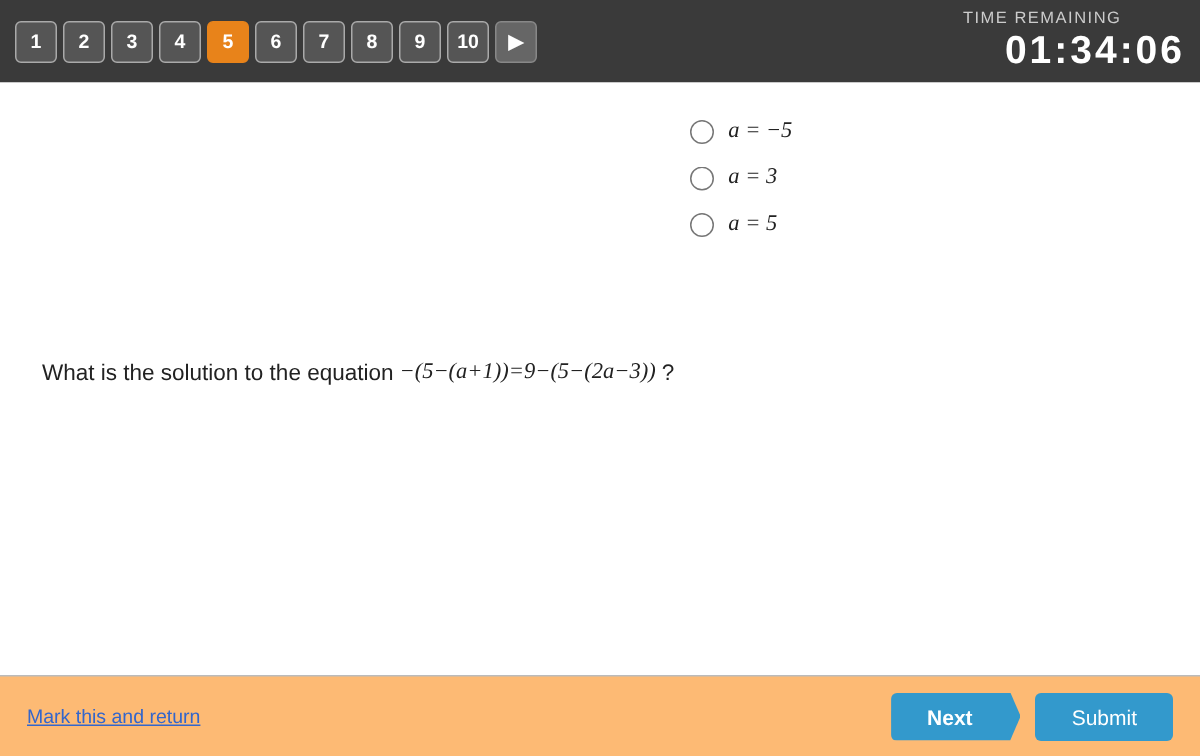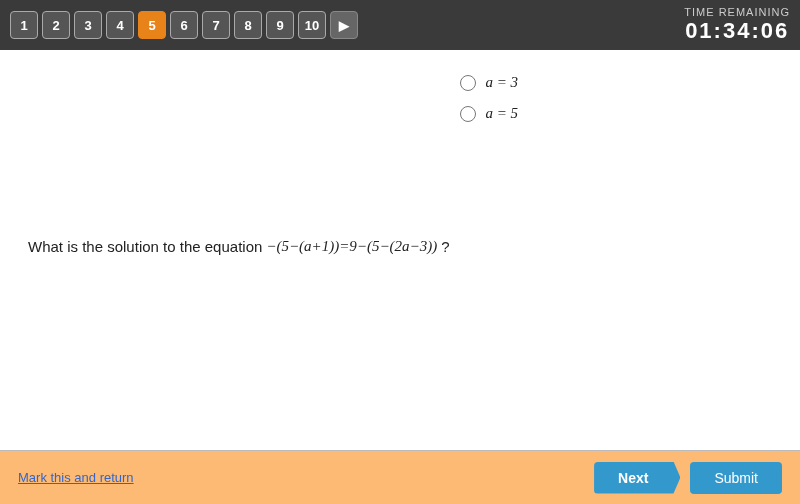--- a/index.html
+++ b/index.html
@@ -44,32 +44,33 @@
     .nav-btn.active {
       background: #e8831a;
       border-color: #e8831a;
       color: #fff;
     }
     .nav-btn.arrow {
       background: #666;
       border-color: #888;
     }
     .timer-section {
-      text-align: center;
+      text-align: left;
       color: #fff;
     }
     .timer-label {
       font-size: 11px;
       letter-spacing: 1px;
       color: #ccc;
     }
     .timer-value {
-      font-size: 22px;
+      font-size: 26px;
       font-weight: bold;
       letter-spacing: 2px;
+      margin-left: 28px;
     }
 
     
     .main-content {
       background: #fff;
       flex: 1;
       padding: 24px 28px 10px 28px;
       display: flex;
       flex-direction: row;
       position: relative;
@@ -193,20 +194,24 @@
   <div class="question-text">
     <span>What is the solution to the equation</span>
     <span class="math">
       −(5−(<i>a</i>+1))=9−(5−(2<i>a</i>−3))
     </span>
       <span>?</span>
   </div>
 
   <div class="options-list">
     <label class="option-item">
+      <input type="radio" name="answer" value="a=-5" style="">
+      <span class="option-label math"><i>a</i> = −5</span>
+    </label>
+    <label class="option-item">
       <input type="radio" name="answer" value="a=3" style="">
       <span class="option-label math"><i>a</i> = 3</span>
     </label>
     <label class="option-item">
       <input type="radio" name="answer" value="a=5" style="">
       <span class="option-label math"><i>a</i> = 5</span>
     </label>
   </div>
 </div>
 

